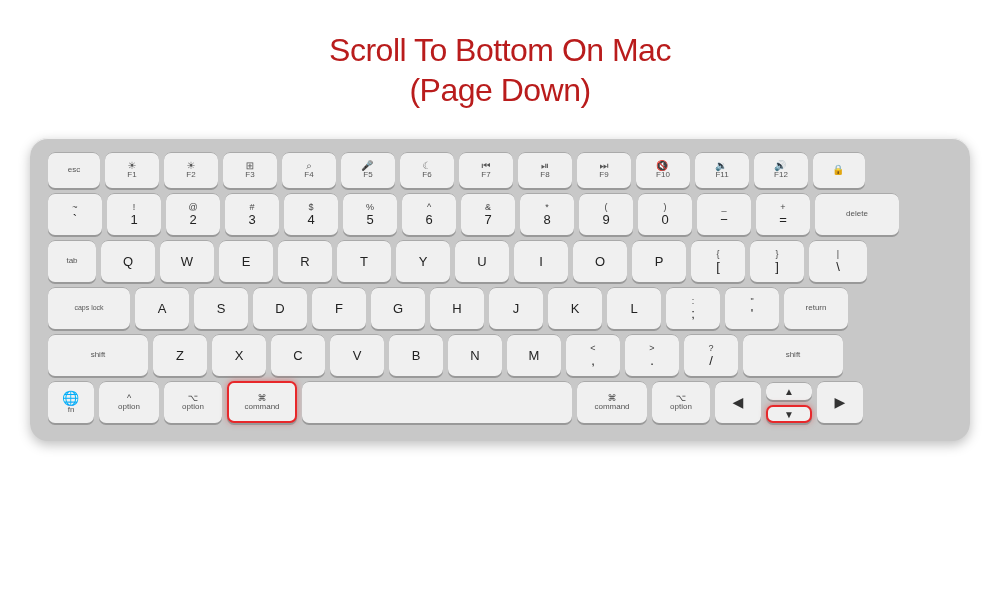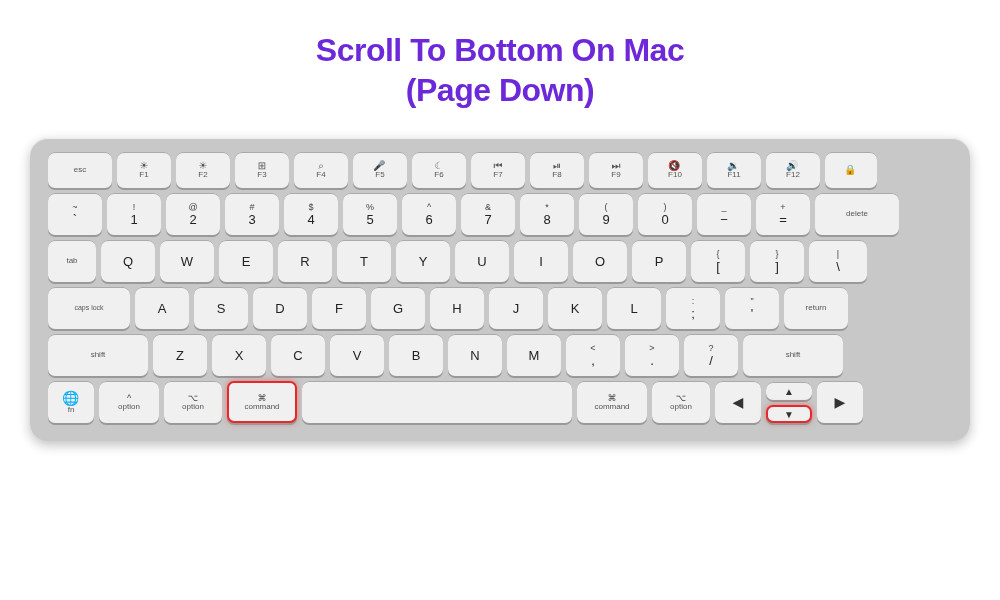--- a/index.html
+++ b/index.html
@@ -10,24 +10,24 @@
       font-family: -apple-system, BlinkMacSystemFont, 'Helvetica Neue', Arial, sans-serif;
       display: flex;
       flex-direction: column;
       align-items: center;
       overflow: hidden;
     }
 
     .title {
       margin-top: 30px;
       font-size: 32px;
-      font-weight: 700;
+      font-weight: 400;
       text-align: center;
       line-height: 1.25;
-      color: #6d28d9;
+      color: #b91c1c;
       letter-spacing: -0.5px;
     }
 
     .keyboard-wrapper {
       margin-top: 28px;
       background: #c8c8c8;
       border-radius: 18px;
       padding: 14px 18px 18px 18px;
       display: flex;
       flex-direction: column;
@@ -82,21 +82,21 @@
     
     .key-highlight {
       border: 2.5px solid #e8272a !important;
       box-shadow: 0 2px 0 #999, 0 0 6px rgba(232,39,42,0.5) !important;
     }
 
     
     .row1 .key { min-height: 36px; }
 
     
-    .w-esc { width: 64px; align-items: center; }
+    .w-esc { width: 52px; align-items: center; }
     .w-fn { width: 54px; }
     .w-num { width: 54px; }
     .w-tab { width: 48px; }
     .w-caps { width: 82px; }
     .w-shift-l { width: 100px; }
     .w-shift-r { width: 100px; }
     .w-ctrl { width: 60px; }
     .w-opt { width: 58px; }
     .w-cmd { width: 70px; }
     .w-space { width: 270px; }

